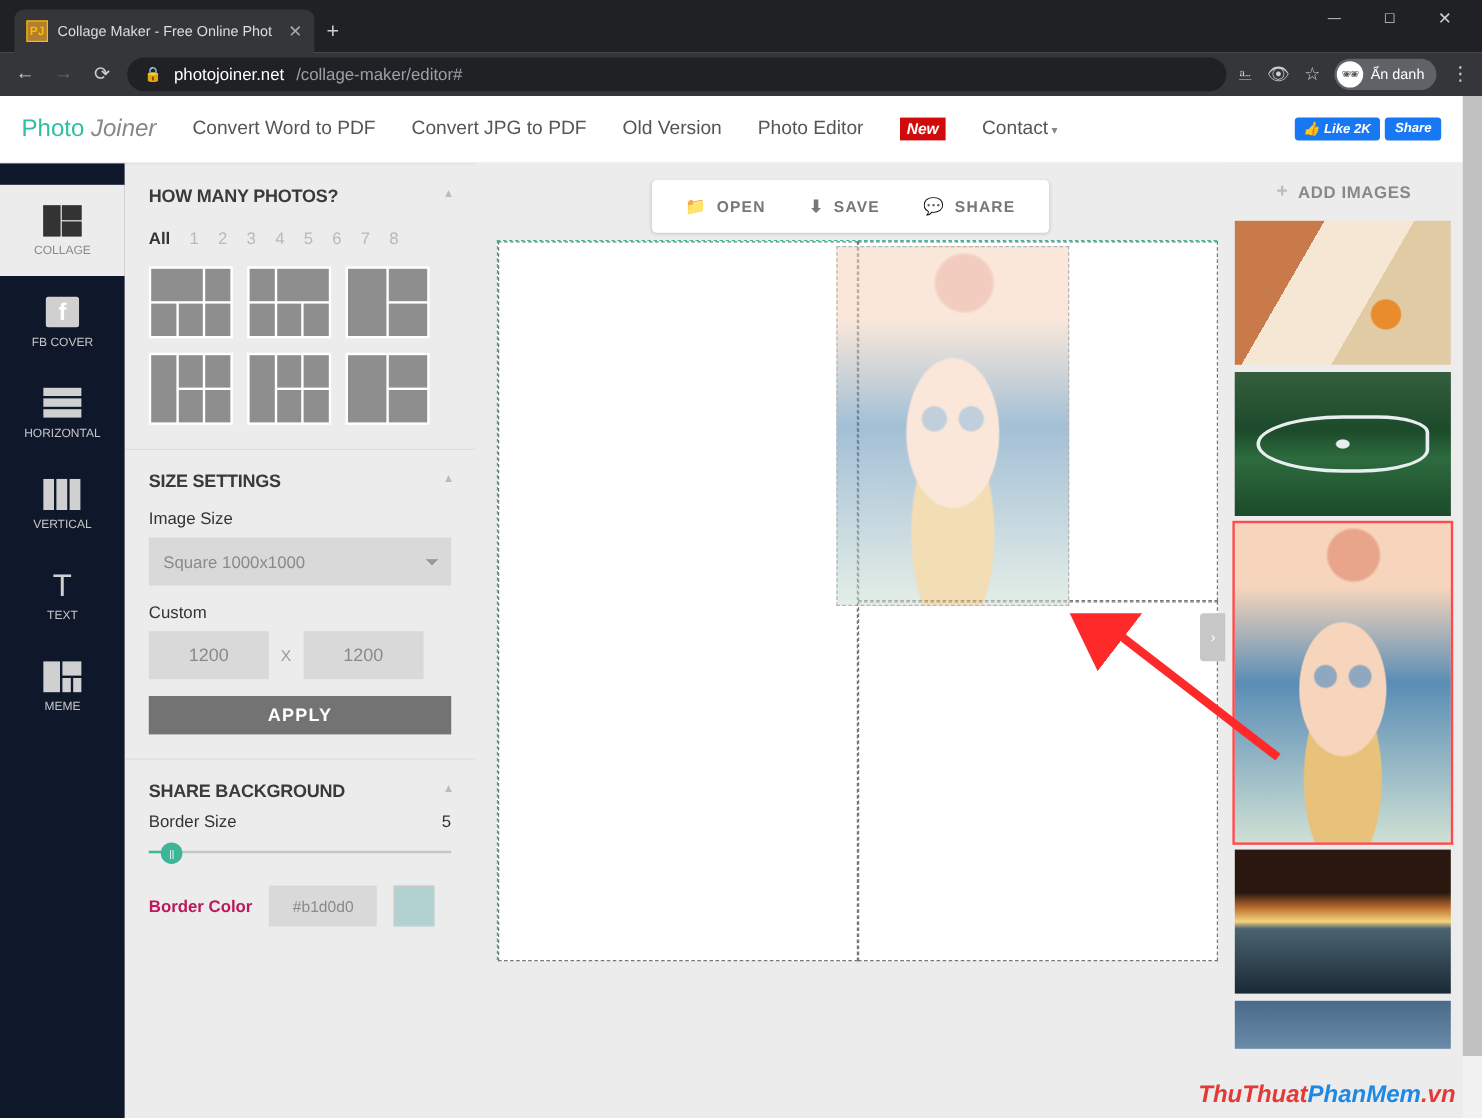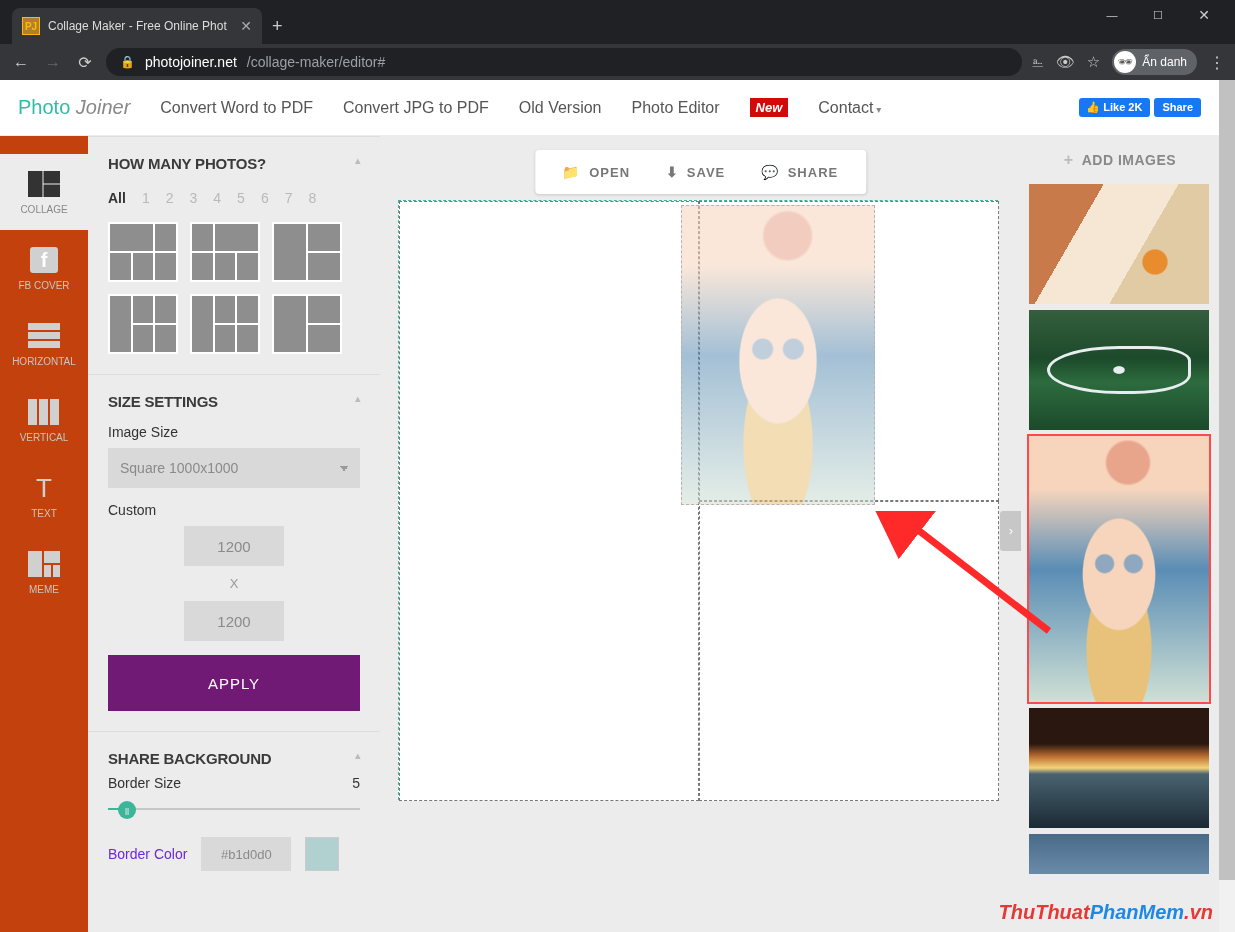--- a/index.html
+++ b/index.html
@@ -37,28 +37,28 @@
 
   .page { width: 1219px; height: 100%; background: #fff; display: flex; flex-direction: column; }
 
   
   .topnav { height: 56px; display: flex; align-items: center; padding: 0 18px; gap: 30px; font-size: 16px; color: #555; border-bottom: 1px solid #eee; }
   .brand { font-size: 20px; font-weight: 500; }
   .brand .p1 { color: #2fbda5; } .brand .p2 { color: #888; font-style: italic; }
   .topnav a { color: #555; text-decoration: none; cursor: pointer; }
   .new-badge { background: #d10b0b; color: #fff; font-size: 13px; font-weight: bold; padding: 2px 6px; font-style: italic; }
   .topnav .dropdown::after { content: " ▾"; font-size: 10px; color: #888; }
-  .fb-like { margin-left: auto; display: flex; gap: 4px; }
+  .fb-like { margin-left: auto; display: flex; gap: 4px; font-style: italic; }
   .fb-like div { background: #1877f2; color: #fff; font-size: 11px; font-weight: bold; border-radius: 3px; padding: 3px 8px; cursor: pointer; }
 
   
   .main { flex: 1; display: flex; background: #ececec; overflow: hidden; }
 
   
-  .rail { width: 88px; background: #c2410c; display: flex; flex-direction: column; align-items: center; padding-top: 18px; }
+  .rail { width: 104px; background: #0f172a; display: flex; flex-direction: column; align-items: center; padding-top: 18px; }
   .rail .item { width: 100%; height: 76px; display: flex; flex-direction: column; align-items: center; justify-content: center; gap: 6px; color: #c6c6c6; font-size: 10px; cursor: pointer; }
   .rail .item.active { background: #ececec; color: #888; }
   .rail .item.active .ricon svg * { stroke: #333 !important; fill: #333 !important; }
   .rail .item.active .ricon.collage { }
   .rail .item .ricon { width: 36px; height: 28px; display: flex; align-items: center; justify-content: center; }
 
   
   .panel { width: 292px; background: #ececec; overflow-y: auto; padding: 0; }
   .panel-section { background: #ececec; border-top: 1px solid #ddd; padding: 18px 20px 20px 20px; }
   .panel-section h3 { font-size: 15px; font-weight: 600; color: #3a3a3a; letter-spacing: -0.2px; display: flex; justify-content: space-between; cursor: pointer; }
@@ -72,31 +72,31 @@
   .layout-box.l1 { grid-template: 1fr 1fr / 1fr 1fr 1fr; } .layout-box.l1 .a { grid-column:1/3; }
   .layout-box.l2 { grid-template: 1fr 1fr / 1fr 1fr 1fr; } .layout-box.l2 .a { grid-column:2/4; }
   .layout-box.l3 { grid-template: 1fr 1fr / 1fr 1fr; } .layout-box.l3 .a { grid-row:1/3; }
   .layout-box.l4 { grid-template: 1fr 1fr / 1fr 1fr 1fr; } .layout-box.l4 .a { grid-row:1/3; }
   .layout-box.l5 { grid-template: 1fr 1fr / 1fr 1fr 1fr; } .layout-box.l5 .b { grid-row:1/3; }
   .layout-box.l6 { grid-template: 1fr 1fr / 1fr 1fr; } .layout-box.l6 .b { grid-row:1/3; }
   .layout-box { background: #fff; } .layout-box > div { background: #8e8e8e; }
 
   .field-label { font-size: 14px; color: #333; margin-top: 14px; margin-bottom: 8px; font-weight: 500; }
   .select-box { background: #d9d9d9; border: none; width: 100%; height: 40px; padding: 0 12px; color: #8a8a8a; font-size: 14px; appearance: none; background-image: linear-gradient(45deg, transparent 50%, #999 50%), linear-gradient(135deg, #999 50%, transparent 50%); background-position: calc(100% - 16px) 18px, calc(100% - 11px) 18px; background-size: 5px 5px; background-repeat: no-repeat; }
-  .custom-row { display: flex; align-items: center; gap: 10px; margin-top: 8px; flex-direction: column; }
+  .custom-row { display: flex; align-items: center; gap: 10px; margin-top: 8px; }
   .num-input { background: #d9d9d9; border: none; width: 100px; height: 40px; text-align: center; color: #8a8a8a; font-size: 15px; }
   .x-sep { color: #999; font-size: 13px; }
-  .apply-btn { background: #701a75; color: #fff; border: none; width: 100%; height: 56px; margin-top: 14px; font-size: 15px; font-weight: 400; letter-spacing: 1px; cursor: pointer; }
+  .apply-btn { background: #737373; color: #fff; border: none; width: 100%; height: 32px; margin-top: 14px; font-size: 15px; font-weight: 700; letter-spacing: 1px; cursor: pointer; }
   .border-row { display: flex; justify-content: space-between; font-size: 14px; color: #333; margin-top: 8px; font-weight: 500; }
   .slider { position: relative; margin-top: 8px; height: 20px; }
   .slider .track { position: absolute; top: 9px; width: 100%; height: 2px; background: #c7c7c7; }
   .slider .fill { position: absolute; top: 9px; height: 2px; background: #3cb599; width: 6%; }
   .slider .knob { position: absolute; top: 2px; left: 4%; width: 18px; height: 18px; border-radius: 50%; background: #3cb599; cursor: pointer; display:flex; align-items:center; justify-content:center; color:#fff; font-size:8px; }
   .color-row { display: flex; align-items: center; gap: 14px; margin-top: 18px; }
-  .color-label { font-size: 14px; color: #6d28d9; font-weight: 400; }
+  .color-label { font-size: 14px; color: #be185d; font-weight: 700; }
   .hex-input { background: #d9d9d9; border:none; width: 90px; height: 34px; text-align: center; color: #8a8a8a; font-size: 13px; }
   .swatch { width: 34px; height: 34px; background: #b1d0d0; border: 1px solid #ccc; cursor: pointer; }
 
   
   .canvas-wrap { flex: 1; position: relative; padding: 0; }
   .toolbar { position: absolute; top: 14px; left: 50%; transform: translateX(-50%); background: #fff; border-radius: 4px; box-shadow: 0 1px 3px rgba(0,0,0,.15); height: 44px; display: flex; align-items: center; padding: 0 10px; z-index: 10; }
   .toolbar .tbtn { display: flex; align-items: center; gap: 8px; padding: 0 18px; color: #777; font-size: 13px; font-weight: 600; letter-spacing: 1px; cursor: pointer; }
   .toolbar .ticon { font-size: 14px; }
   .canvas { position: absolute; top: 64px; left: 18px; width: 600px; height: 600px; border: 1px dashed #3cb599; background: #fff; }
   .cell { position: absolute; border: 1px dashed #777; background: #fff; }

